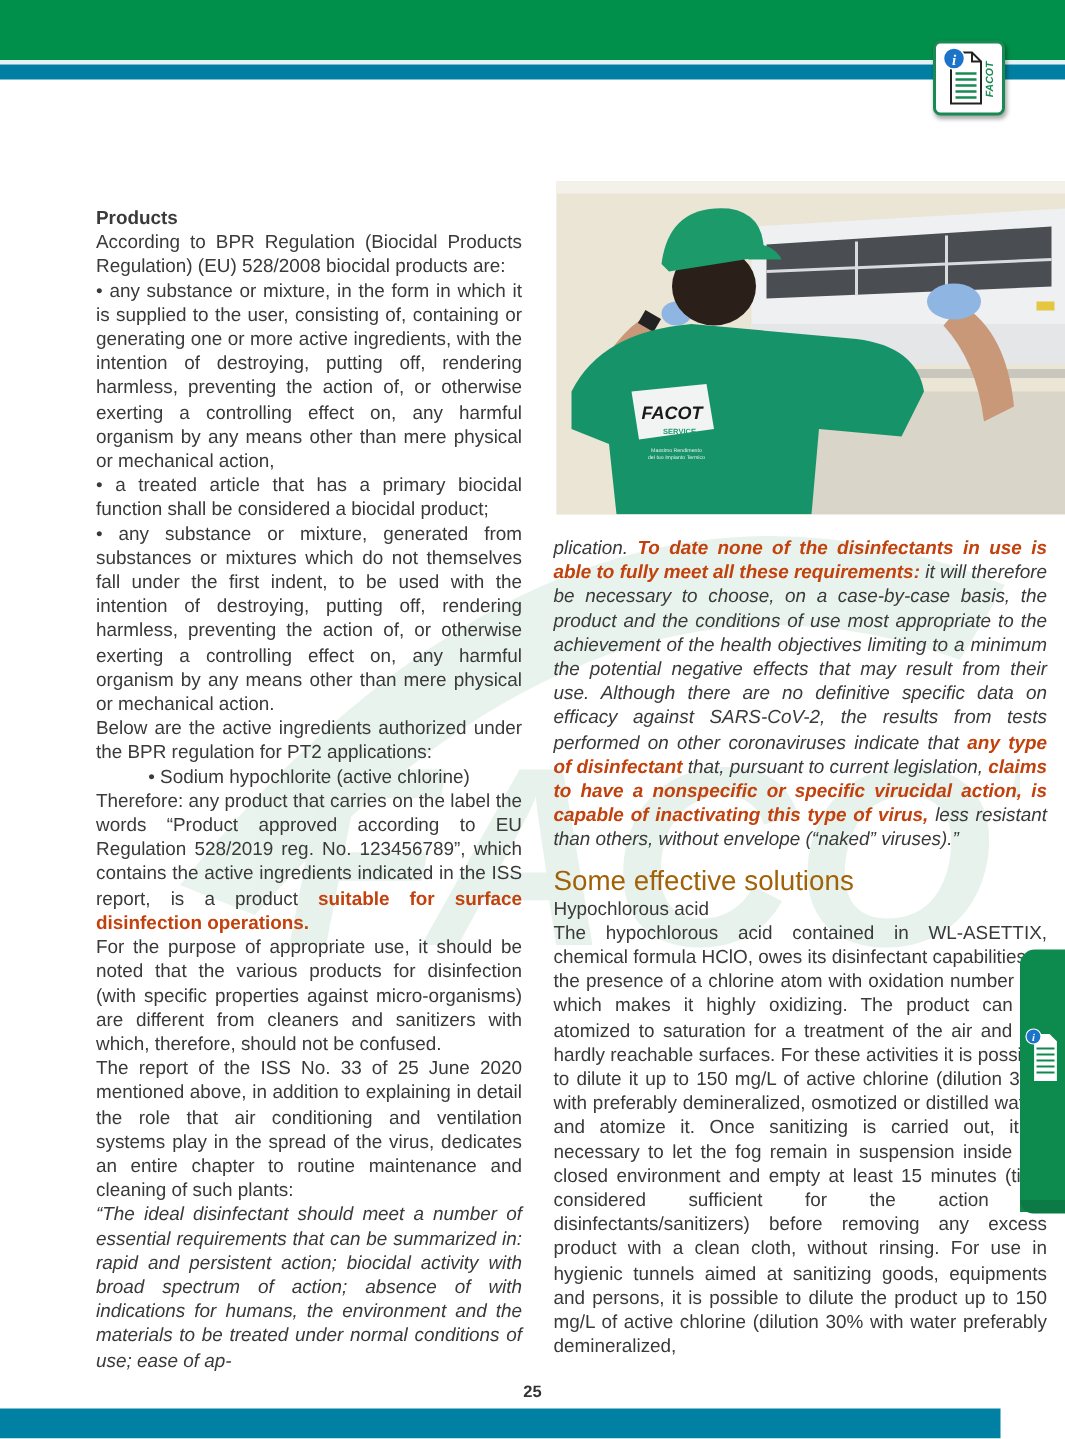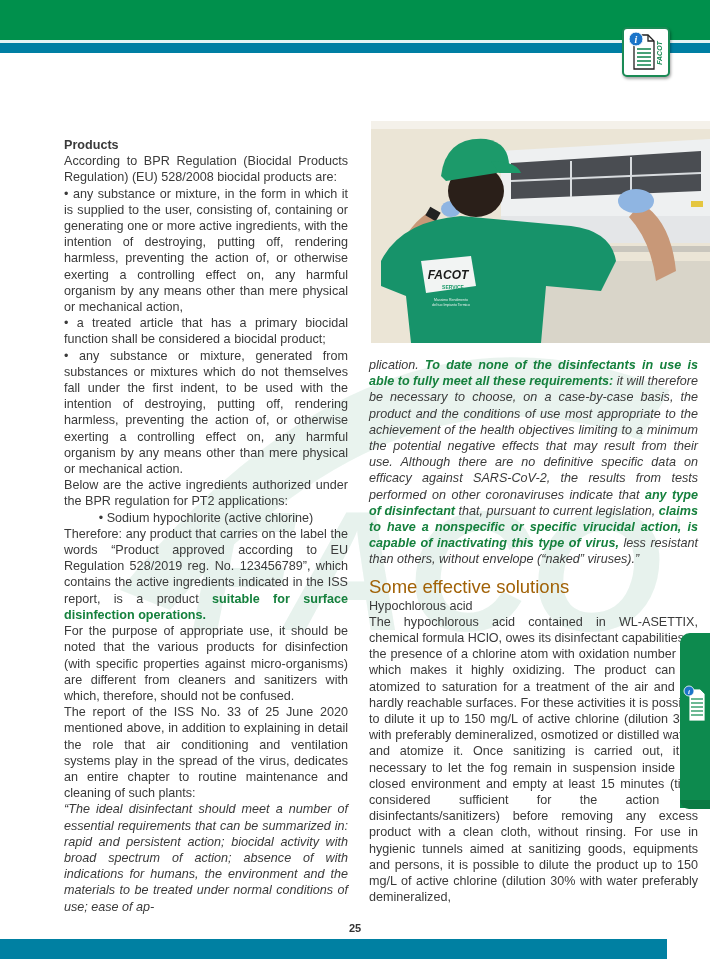--- a/index.html
+++ b/index.html
@@ -20,21 +20,21 @@
   }
   .facot-badge svg { position: absolute; left: 0; top: 0; }
 
   .watermark { position: absolute; left: 80px; top: 330px; width: 600px; height: 420px; pointer-events: none; }
 
   .col { position: absolute; font-size: 12.6px; line-height: 16.2px; text-align: justify; }
   .col-left { left: 64px; top: 137px; width: 284px; }
   .col-right { left: 369px; top: 357px; width: 329px; }
   .col p { margin: 0; }
   .col .heading { font-weight: bold; }
-  .col b { font-weight: bold; color: #15803d; }
+  .col b { font-weight: bold; color: #c2410c; }
   .col i { font-style: italic; }
   .section-title { font-size: 18.5px; line-height: 22px; color: #a16207; margin: 8px 0 0 0; font-weight: normal; text-align: left; }
   .sub-title { font-weight: normal; margin: 0; }
 
   .photo { position: absolute; left: 371px; top: 121px; width: 339px; height: 222px; overflow: hidden; background: #e8e2d4; }
 
   .side-tab {
     position: absolute; left: 680px; top: 633px; width: 30px; height: 175px;
     background: #0d8a4e; border-radius: 10px 0 0 0;
   }

